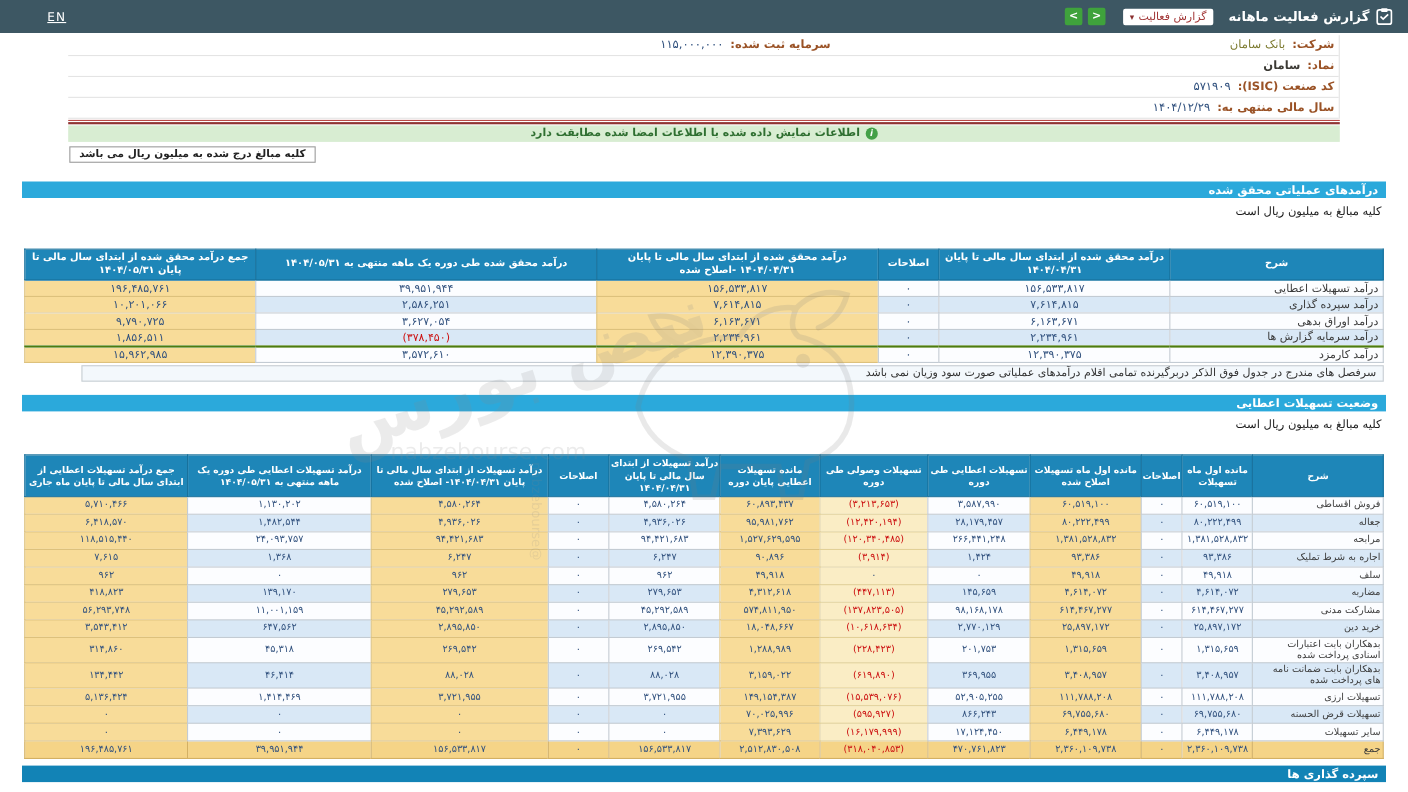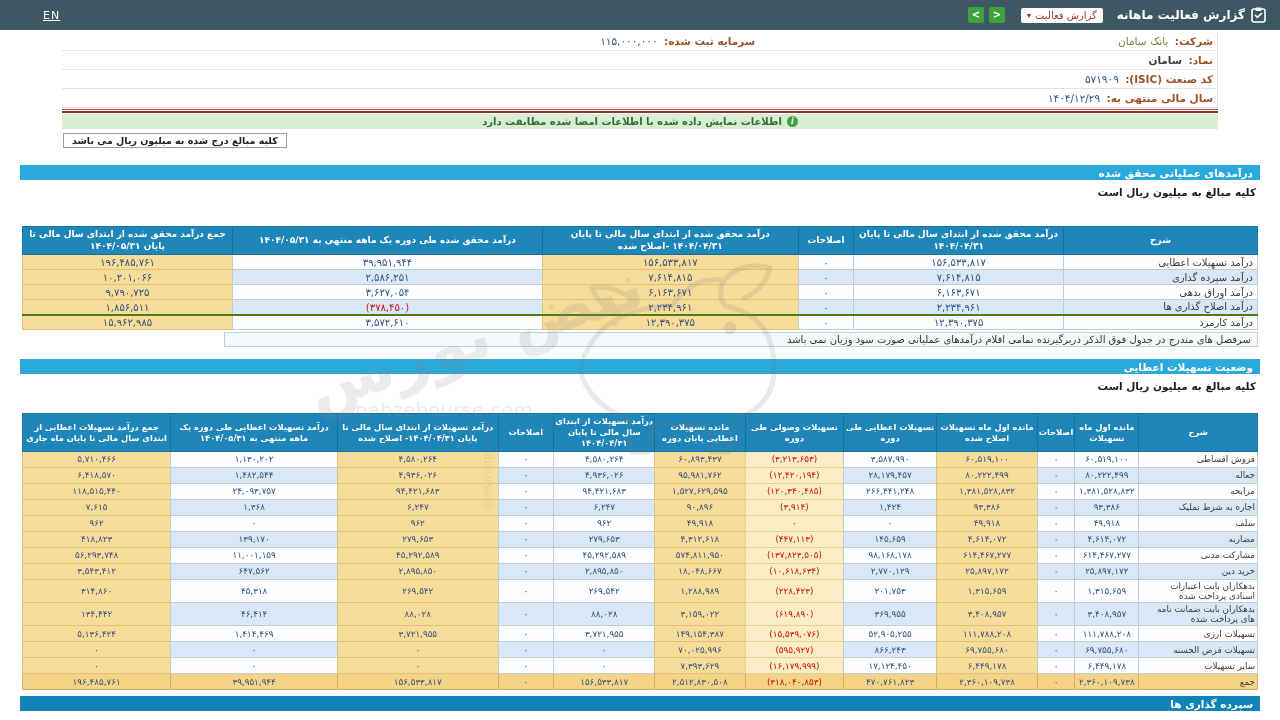--- a/index.html
+++ b/index.html
@@ -47,21 +47,21 @@
 
   .million-box { position:absolute; top:133px; left:63px; border:1px solid #9c9c9c;
     background:#fff; font-size:9.5px; font-weight:bold; color:#222;
     padding:1px 8px; white-space:nowrap; }
 
   
   .secbar { margin:0 20px; height:15px; background:#2BA9DB; color:#fff;
     font-size:10.5px; font-weight:bold; display:flex; align-items:center;
     padding-right:7px; }
   .secbar.deep { background:#1283B6; }
-  .subtitle { margin:6px 24px 0 0; font-size:10.5px; font-weight:bold; color:#1c1c1c; }
+  .subtitle { margin:6px 24px 0 0; font-size:10.5px; font-weight:normal; color:#1c1c1c; }
 
   
   table { border-collapse:collapse; width:1236px; margin:0 22px; table-layout:fixed; }
   th { background:#1E86B8; color:#fff; font-weight:bold; border:1px solid #18719c;
     padding:2px 1px; text-align:center; line-height:1.3; }
   td { border:1px solid #c3cbd3; padding:2px 3px; text-align:center;
     color:#31517e; overflow:hidden; white-space:nowrap; }
   td.lbl { text-align:right; color:#3a3a3a; white-space:normal; line-height:1.15; }
   td.num { direction:ltr; unicode-bidi:embed; }
   tr:nth-child(even) td { background:#D9E8F6; }
@@ -71,21 +71,21 @@
   td.neg { color:#CC1111; }
   tr.total td { background:#F5D487 !important; border-color:#d3b063; }
   #table1 { font-size:10px; }
   #table1 td { height:15px; padding:1px 4px; }
   #table1 th { font-size:9px; height:21px; }
   #table1 tr:last-child td { border-top:2px solid #4d7c0f; }
   #table2 { font-size:8.8px; margin-top:0; }
   #table2 th { font-size:8.3px; height:22px; }
   #table2 td { height:16px; padding:1px 2px; }
 
-  .footnote { margin:2px 22px 0 22px; width:1034px; background:#F3F8FC;
+  .footnote { margin:2px 22px 0 22px; width:1184px; background:#F3F8FC;
     border:1px solid #c8cdd2; font-size:10px; color:#333; padding:1px 6px;
     text-align:right; height:15px; }
 
   .spacer36 { height:36px; } .spacer28 { height:28px; }
   .spacer12 { height:12px; } .spacer21 { height:21px; }
   .mt6 { margin-top:6px; }
 
   
   .watermark { position:absolute; top:180px; left:0; width:1280px; height:400px;
     pointer-events:none; z-index:40; opacity:.16; color:#777; }
@@ -203,21 +203,21 @@
       </tr>
       <tr>
         <td class="lbl">درآمد اوراق بدهی</td>
         <td class="num blue">۶,۱۶۳,۶۷۱</td>
         <td class="num adj">۰</td>
         <td class="num yellow">۶,۱۶۳,۶۷۱</td>
         <td class="num blue">۳,۶۲۷,۰۵۴</td>
         <td class="num yellow">۹,۷۹۰,۷۲۵</td>
       </tr>
       <tr>
-        <td class="lbl">درآمد اصلاح گذاری ها</td>
+        <td class="lbl">درآمد سرمایه گزارش ها</td>
         <td class="num blue">۲,۲۳۴,۹۶۱</td>
         <td class="num adj">۰</td>
         <td class="num yellow">۲,۲۳۴,۹۶۱</td>
         <td class="num blue neg">(۳۷۸,۴۵۰)</td>
         <td class="num yellow">۱,۸۵۶,۵۱۱</td>
       </tr>
       <tr>
         <td class="lbl">درآمد کارمزد</td>
         <td class="num blue">۱۲,۳۹۰,۳۷۵</td>
         <td class="num adj">۰</td>

